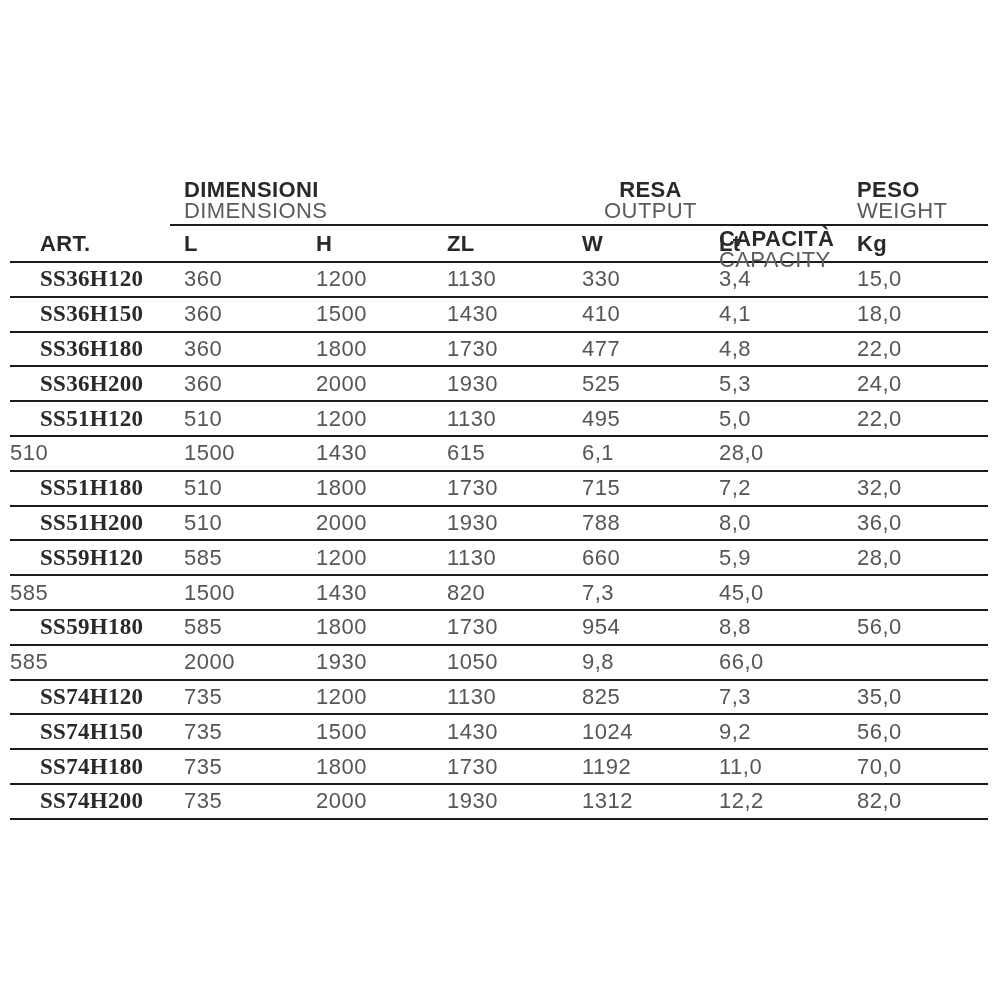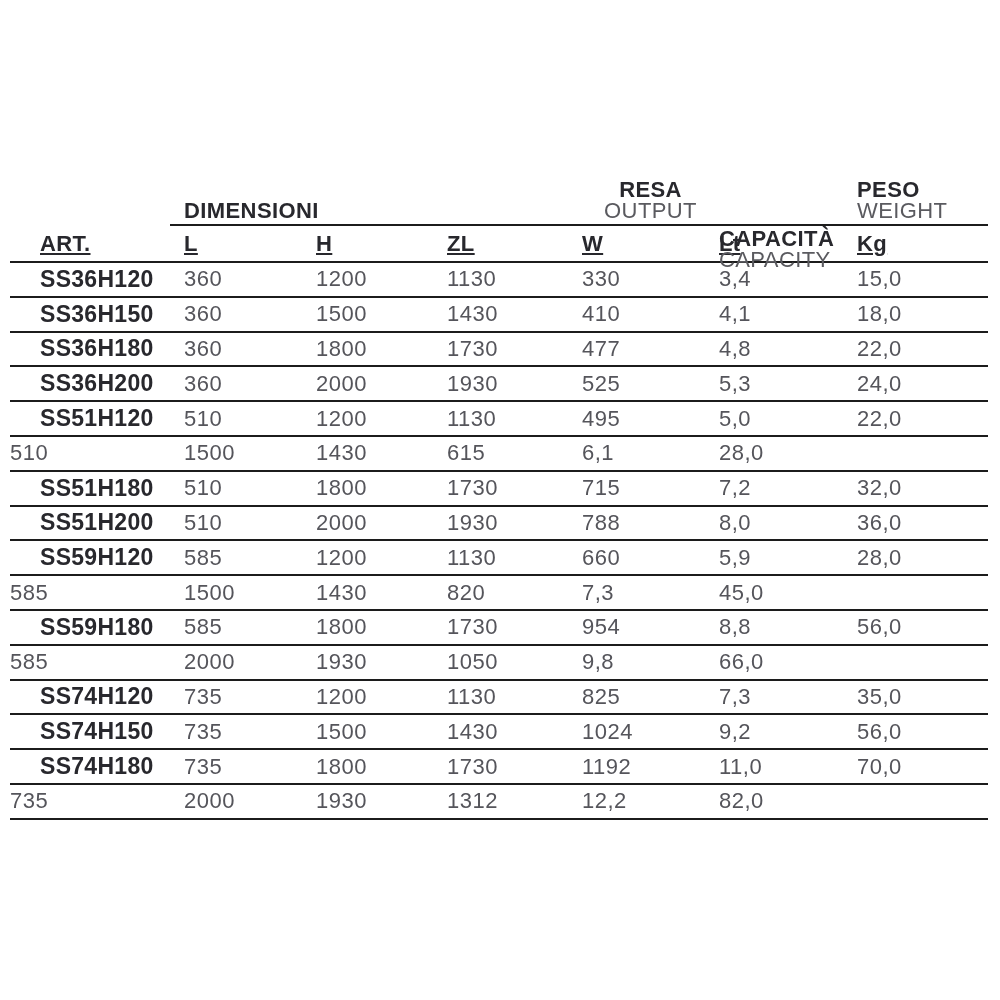--- a/index.html
+++ b/index.html
@@ -65,51 +65,52 @@
   .subheader-row {
     height: 35px;
     border-bottom: 2px solid #1c1c1c;
     align-items: center;
   }
   .subheader-row .cell {
     font-size: 22px;
     font-weight: bold;
     color: #28282d;
     letter-spacing: 0.4px;
-    text-decoration: underline;
   }
   
   .row {
     height: 32.8px;
     border-bottom: 2px solid #1c1c1c;
     align-items: center;
   }
   .row .cell {
     font-size: 22px;
     font-weight: normal;
     color: #55555b;
     letter-spacing: 0.5px;
     white-space: nowrap;
   }
   .row .cell.art {
     font-size: 23px;
     font-weight: bold;
     color: #28282d;
     letter-spacing: 0.3px;
+    font-family: Liberation Serif, serif;
   }
   .pad-art { padding-left: 30px; }
 </style>
 </head>
 <body>
 
 <div class="spec-table">
 
   <div class="group-row cols">
     <div class="group-cell span-dim">
       <span class="it">DIMENSIONI</span>
+      <span class="en">DIMENSIONS</span>
     </div>
     <div class="group-cell col-resa">
       <span class="it">RESA</span>
       <span class="en">OUTPUT</span>
     </div>
     <div class="group-cell col-peso">
       <span class="it">PESO</span>
       <span class="en">WEIGHT</span>
     </div>
     <div class="group-cell col-cap">
@@ -271,20 +272,21 @@
     <div class="cell art pad-art">SS74H180</div>
     <div class="cell">735</div>
     <div class="cell">1800</div>
     <div class="cell">1730</div>
     <div class="cell">1192</div>
     <div class="cell">11,0</div>
     <div class="cell">70,0</div>
   </div>
 
   <div class="row cols">
+    <div class="cell art pad-art">SS74H200</div>
     <div class="cell">735</div>
     <div class="cell">2000</div>
     <div class="cell">1930</div>
     <div class="cell">1312</div>
     <div class="cell">12,2</div>
     <div class="cell">82,0</div>
   </div>
 </div>
 
 </div>

